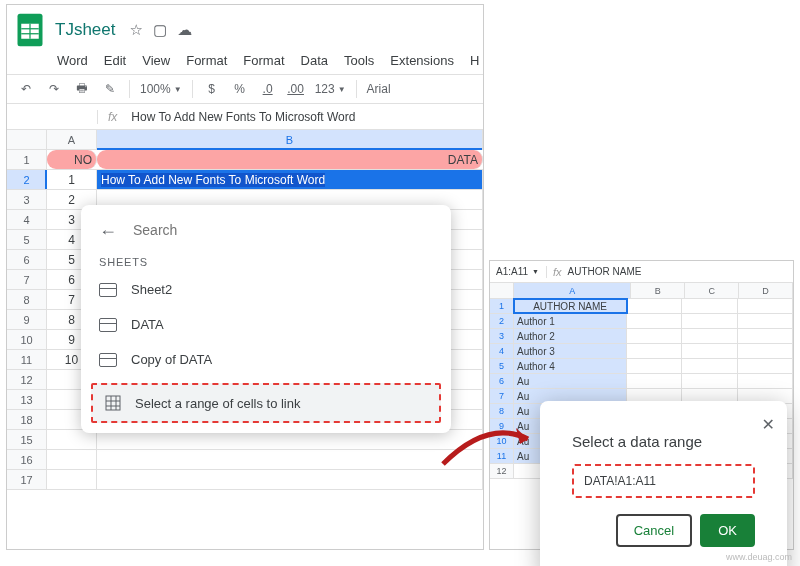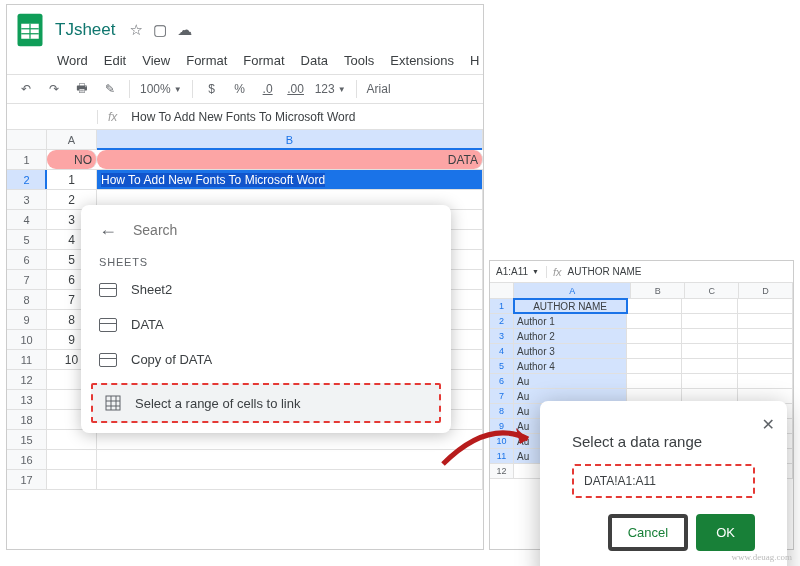--- a/index.html
+++ b/index.html
@@ -77,27 +77,27 @@
   .r-cell.sel { background:#d3e3fd; }
   .r-cell.hdr { background:#c8dafc; text-align:center; }
   .r-cell.active { outline:2px solid #1a73e8; outline-offset:-1px; background:#d3e3fd; }
 
   
   .modal { position:absolute; left:50px; top:140px; width:247px; background:#fff; border-radius:8px; box-shadow:0 4px 24px rgba(0,0,0,0.28); padding:32px; }
   .modal-title { font-size:15px; color:#3c4043; margin-bottom:14px; }
   .modal-close { position:absolute; right:12px; top:14px; font-size:16px; color:#5f6368; cursor:pointer; }
   .modal-input { border:2px dashed #e53935; border-radius:3px; padding:8px 10px; font-size:12px; color:#3c4043; margin-bottom:16px; }
   .modal-actions { display:flex; justify-content:flex-end; gap:8px; }
-  .btn { padding:7px 16px; font-size:13px; border-radius:4px; cursor:pointer; border:4px solid #404040; background:#fff; color:#188038; }
+  .btn { padding:7px 16px; font-size:13px; border-radius:4px; cursor:pointer; border:2px solid #404040; background:#fff; color:#188038; }
   .btn.primary { background:#188038; color:#fff; border-color:#188038; }
 
   
   .arrow { position:absolute; left:438px; top:414px; width:100px; height:60px; pointer-events:none; }
 
-  .watermark { position:absolute; right:8px; bottom:4px; font-size:9px; color:#bbb;font-family:Liberation Serif, serif; }
+  .watermark { position:absolute; right:8px; bottom:4px; font-size:9px; color:#bbb; }
 </style>
 </head>
 <body>
 
 <div class="panel-left">
 
   <div class="titlebar">
     <div class="logo">
       <svg viewBox="0 0 24 30">
           <rect x="2" y="2" width="20" height="26" rx="2" fill="#0f9d58"></rect>

